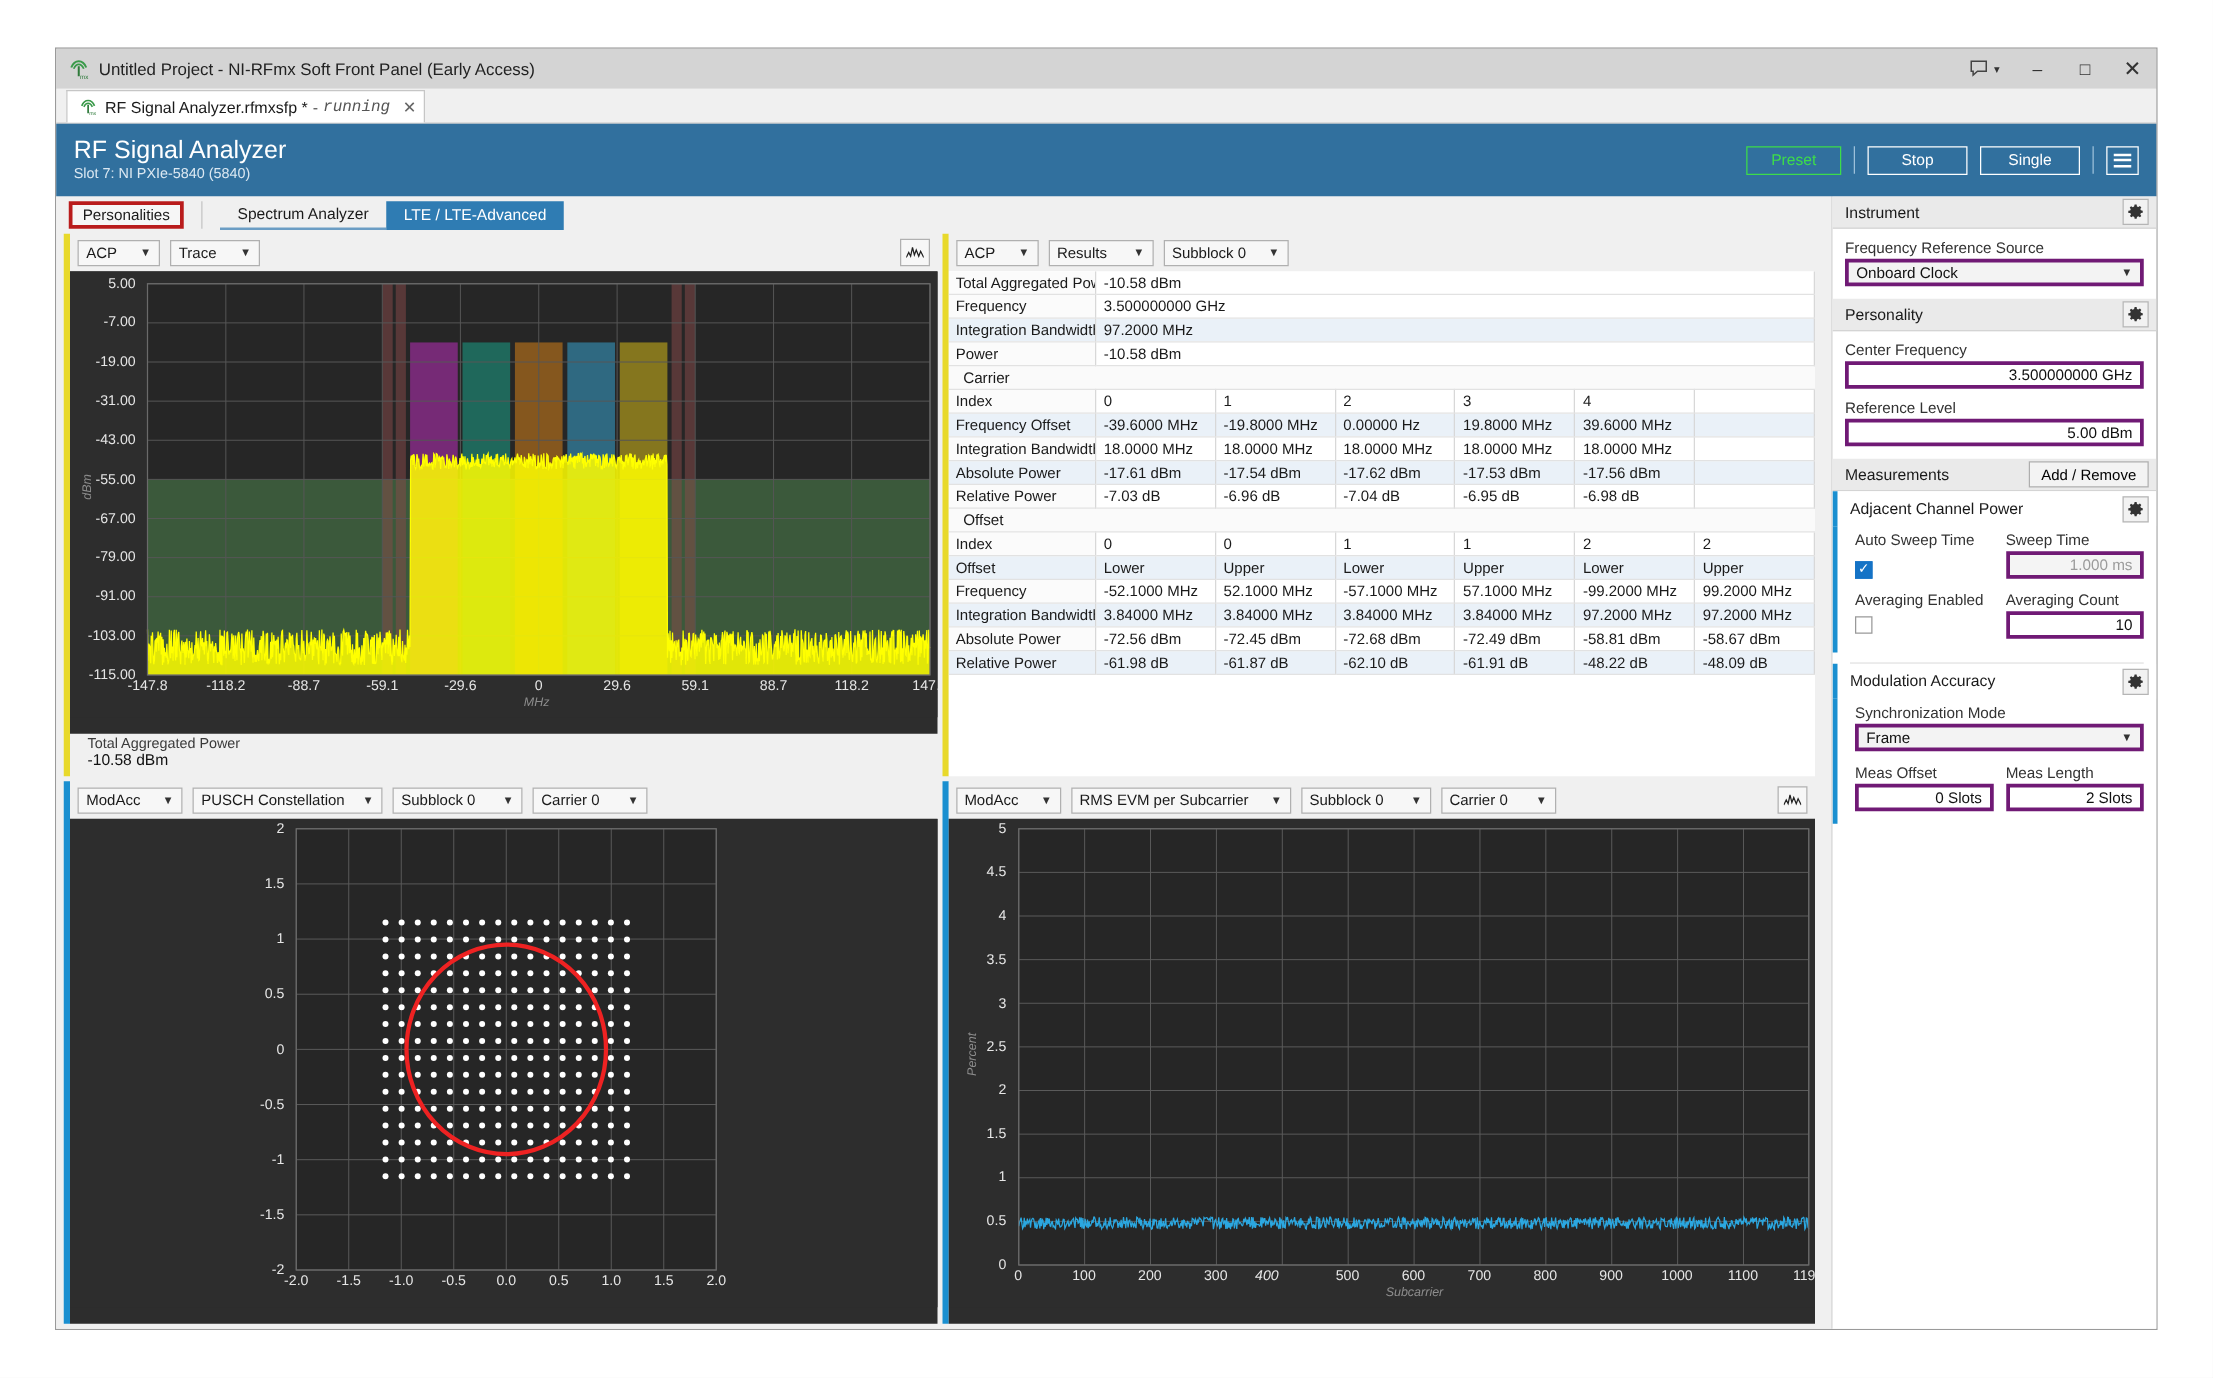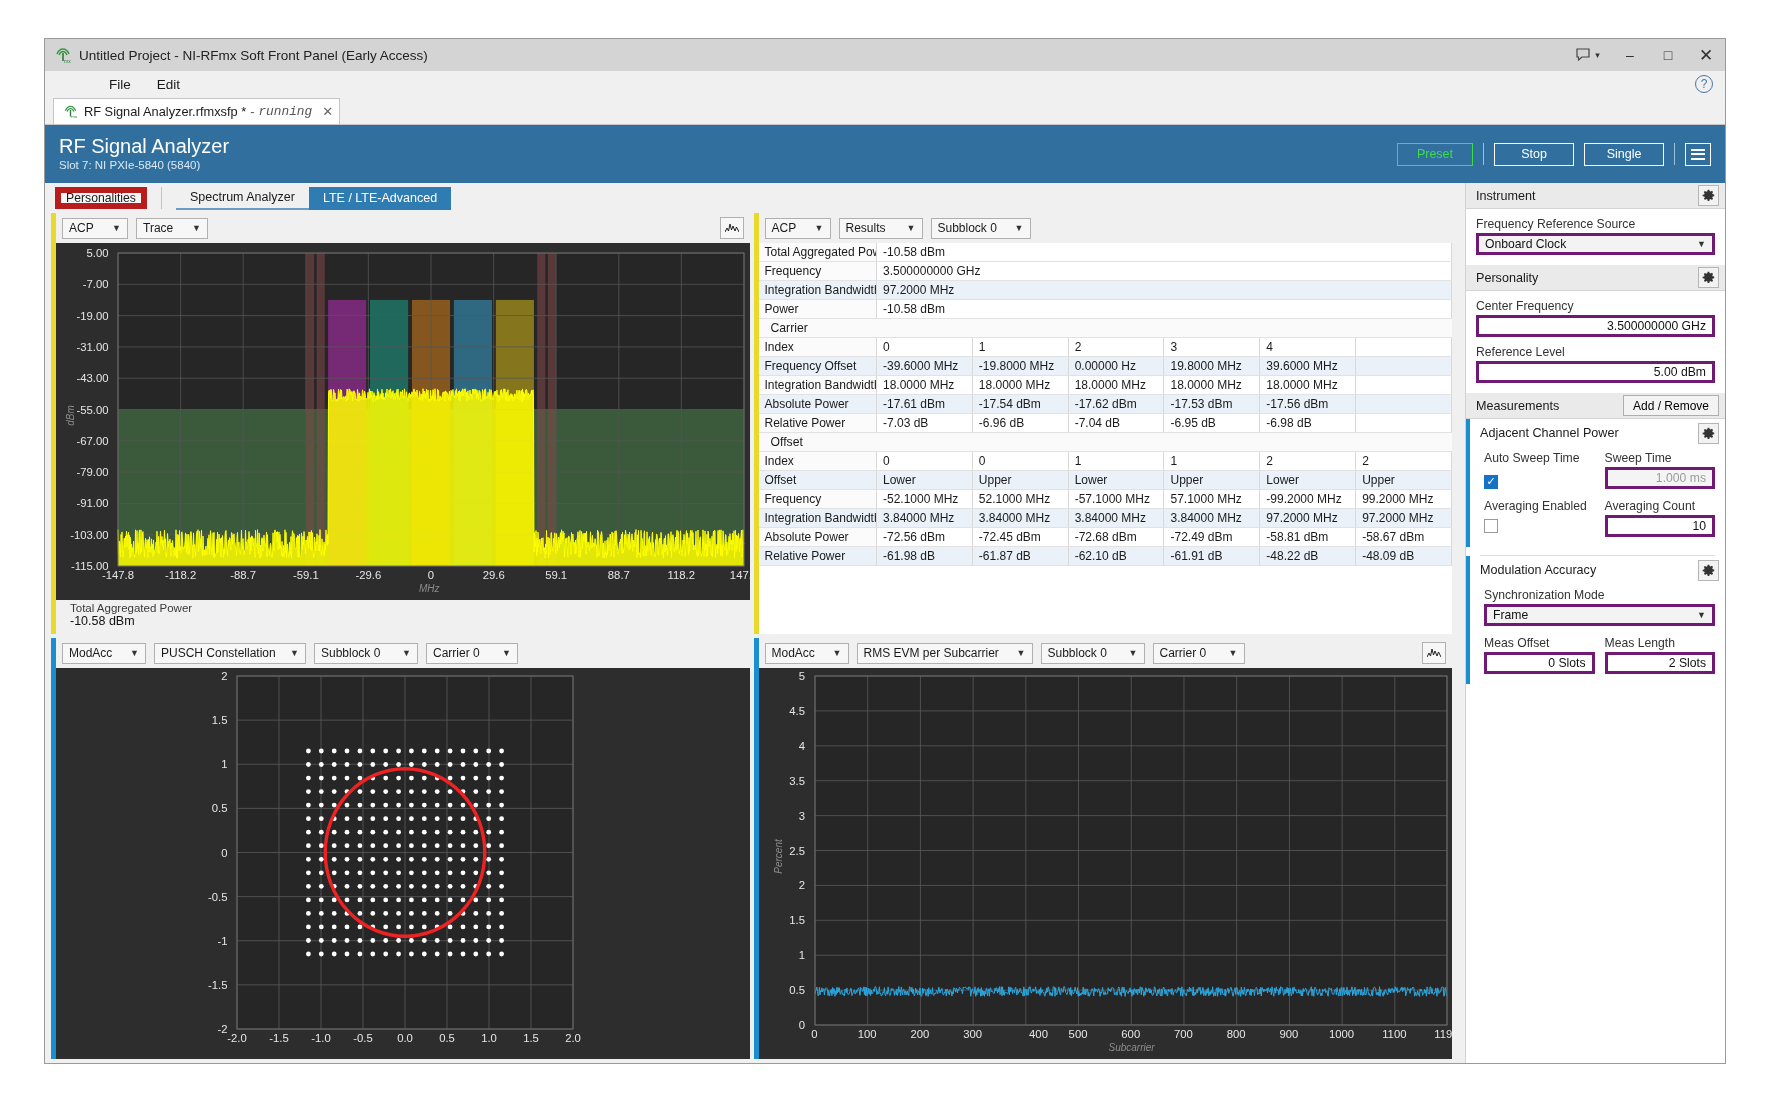--- a/index.html
+++ b/index.html
@@ -112,21 +112,21 @@
     flex: 1; display: flex; flex-direction: column; min-width: 0;
     background: #f0f0f0;
   }
   .persbar {
     height: 30px; background: #f0f0f0;
     display: flex; align-items: center; padding-left: 10px;
     gap: 0; flex: none;
   }
   .pers-btn {
     height: 22px; min-width: 92px;
-    border: 6px solid #b91c1c; background: #f6f6f6;
+    border: 3px solid #b91c1c; background: #f6f6f6;
     font-size: 12.2px; color: #1a1a1a;
     display: flex; align-items: center; justify-content: center;
   }
   .pers-sep { width: 1px; height: 22px; background: #c4c4c4; margin: 0 14px; }
   .ptab {
     height: 23px; padding: 0 14px;
     font-size: 12.5px; color: #1a1a1a;
     display: flex; align-items: center; justify-content: center;
     border-bottom: 2px solid #6b9dc4;
   }
@@ -289,25 +289,20 @@
               <path d="M1 1h12v8H6l-3.5 3V9H1z" fill="none" stroke="#444" stroke-width="1.2"></path>
             </svg>
         <span style="font-size:9px;margin-left:2px;">▾</span>
       </span>
       <span class="win-btn">–</span>
       <span class="win-btn">□</span>
       <span class="win-btn close">✕</span>
     </span>
   </div>
 
-  <div class="menubar">
-    <span class="menu-item">File</span>
-    <span class="menu-item">Edit</span>
-    <span class="help-q">?</span>
-  </div>
 
   <div class="tabstrip">
     <div class="doctab">
       <span class="tabicon">
         <svg width="17" height="17" viewBox="0 0 20 20">
           <path d="M4 9 Q6 4 10 4 Q14 4 16 9" stroke="#3a9a4a" stroke-width="1.6" fill="none"></path>
           <path d="M6 10 Q7.5 6.5 10 6.5 Q12.5 6.5 14 10" stroke="#3a9a4a" stroke-width="1.4" fill="none"></path>
           <line x1="10" y1="8" x2="10" y2="16" stroke="#2e7a3a" stroke-width="1.6"></line>
           <text x="11" y="18" font-size="5" fill="#2e7a3a">mx</text>
         </svg>
@@ -987,21 +982,21 @@
                   <div class="ytick" style="right: 642px; top: 182.5px;">2.5</div>
                   <div class="ytick" style="right: 642px; top: 217.4px;">2</div>
                   <div class="ytick" style="right: 642px; top: 252.3px;">1.5</div>
                   <div class="ytick" style="right: 642px; top: 287.2px;">1</div>
                   <div class="ytick" style="right: 642px; top: 322.1px;">0.5</div>
                   <div class="ytick" style="right: 642px; top: 357px;">0</div>
                   <div class="xtick" style="left: 56px; top: 357px;">0</div>
                   <div class="xtick" style="left: 108.711px; top: 357px;">100</div>
                   <div class="xtick" style="left: 161.421px; top: 357px;">200</div>
                   <div class="xtick" style="left: 214.132px; top: 357px;">300</div>
-                  <div class="xtick" style="left: 280px; top: 357px;">400</div>
+                  <div class="xtick" style="left: 255px; top: 357px; font-style: italic;">400</div>
                   <div class="xtick" style="left: 319.553px; top: 357px;">500</div>
                   <div class="xtick" style="left: 372.264px; top: 357px;">600</div>
                   <div class="xtick" style="left: 424.974px; top: 357px;">700</div>
                   <div class="xtick" style="left: 477.685px; top: 357px;">800</div>
                   <div class="xtick" style="left: 530.395px; top: 357px;">900</div>
                   <div class="xtick" style="left: 583.106px; top: 357px;">1000</div>
                   <div class="xtick" style="left: 635.817px; top: 357px;">1100</div>
                   <div class="xtick" style="left: 688px; top: 357px;">1199</div>
                   <div class="axlabel" style="left: 350px; top: 374px;">Subcarrier</div>
                   <div class="axlabel" style="left: 2px; top: 182.5px; transform: rotate(-90deg);">Percent</div>

